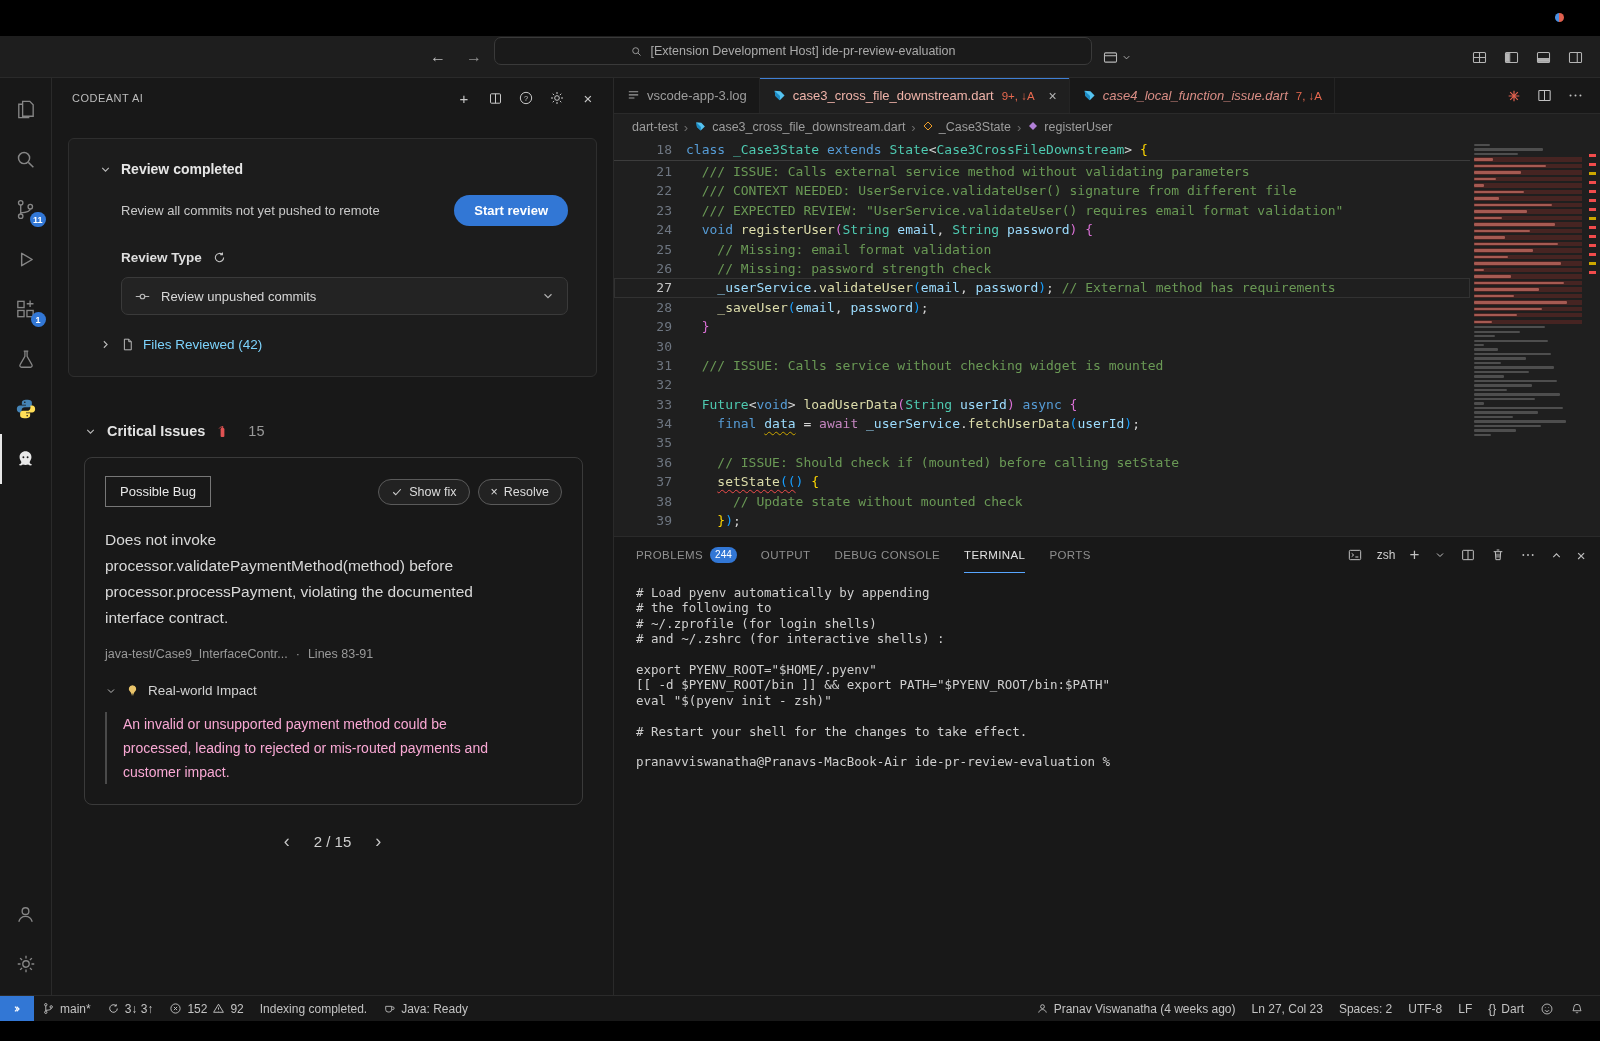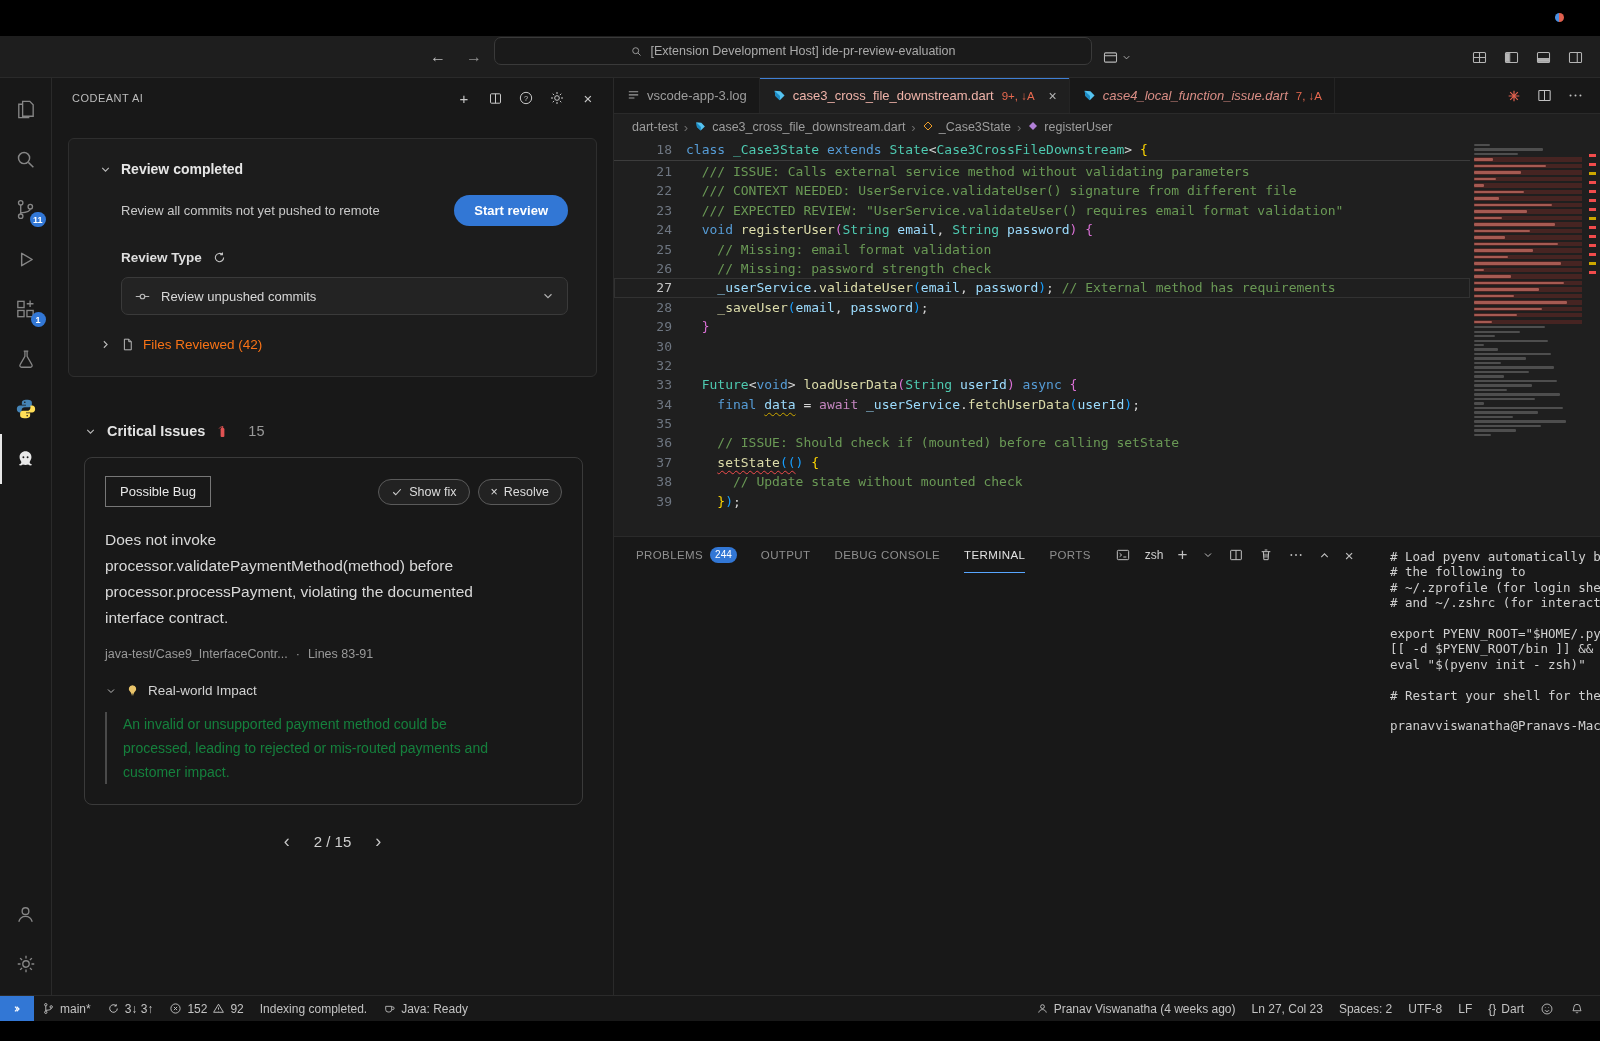--- a/index.html
+++ b/index.html
@@ -37,32 +37,32 @@
 .sb-actions .ico{width:18px;height:18px;display:flex;align-items:center;justify-content:center;font-size:15px}
 .sb-body{flex:1;overflow:hidden}
 .card{margin:20px 16px 0;background:#1c1c1c;border:1px solid #2e2e2e;border-radius:6px;padding:22px 28px 24px 52px}
 .row-h{display:flex;align-items:center;gap:9px;margin-left:-22px;font-size:14px;color:#e6e6e6;font-weight:700}
 .row-commits{display:flex;align-items:center;justify-content:space-between;margin-top:18px}
 .row-commits .txt{font-size:13px;color:#c9c9c9}
 .btn-primary{background:var(--accent);color:#fff;border:none;border-radius:16px;padding:8px 20px;font-size:13px;font-weight:700;font-family:inherit;cursor:pointer}
 .row-type{display:flex;align-items:center;gap:10px;margin-top:24px;font-size:13.5px;color:#dedede;font-weight:600}
 .dropdown{margin-top:12px;height:38px;background:#232323;border:1px solid #3a3a3a;border-radius:7px;display:flex;align-items:center;gap:10px;padding:0 12px;font-size:13px;color:#d8d8d8;cursor:pointer}
 .dropdown .chev{margin-left:auto;color:#b0b0b0}
-.row-files{display:flex;align-items:center;gap:8px;margin:22px 0 0 -22px;font-size:13.5px;color:#f97316}
+.row-files{display:flex;align-items:center;gap:8px;margin:22px 0 0 -22px;font-size:13.5px;color:#7dd3fc}
 .section-h{display:flex;align-items:center;gap:10px;margin:46px 0 0 32px;font-size:14.5px;color:#e3e3e3;font-weight:700}
 .section-h .count{color:#9a9a9a;font-weight:400;margin-left:8px}
 .issue-card{margin:18px 30px 0 32px;border:1px solid #3a3a3a;border-radius:8px;padding:18px 20px 20px}
 .ic-top{display:flex;align-items:center}
 .badge-outline{border:1px solid #777;border-radius:0;padding:7px 14px;font-size:13px;color:#e8e8e8}
 .ic-top .acts{margin-left:auto;display:flex;gap:8px}
 .pill-btn{display:flex;align-items:center;gap:6px;border:1px solid #5a5a5a;border-radius:13px;background:#222;color:#ddd;padding:5px 12px;font-size:12.5px;font-family:inherit;cursor:pointer}
 .ic-desc{margin-top:20px;font-size:15.5px;line-height:26px;color:#d8d8d8;max-width:412px}
 .ic-meta{margin-top:16px;font-size:12.5px;color:#9a9a9a;display:flex;gap:8px;align-items:center}
 .ic-impact{display:flex;align-items:center;gap:8px;margin-top:22px;font-size:13.5px;color:#d2d2d2}
-.ic-quote{margin-top:14px;border-left:2px solid #4a4a4a;padding-left:16px;font-size:14px;line-height:24px;color:#15803d;max-width:402px}
+.ic-quote{margin-top:14px;border-left:2px solid #4a4a4a;padding-left:16px;font-size:14px;line-height:24px;color:#f9a8d4;max-width:402px}
 .ic-footer{margin-top:24px;display:flex;align-items:center}
 .thumb-btn{width:36px;height:26px;border:1px solid #4a4a4a;border-radius:13px;background:transparent;color:#ccc;display:flex;align-items:center;justify-content:center;cursor:pointer;margin-right:8px}
 .ic-footer .prompt{margin-left:auto}
 .pagination{display:flex;align-items:center;justify-content:center;gap:24px;margin-top:26px;font-size:15px;color:#cfcfcf}
 .pg-arrow{cursor:pointer;font-size:18px;color:#c5c5c5}
 
 
 .editor-col{flex:1;display:flex;flex-direction:column;min-width:0}
 .tabbar{height:36px;flex:none;background:var(--bg1);display:flex;align-items:stretch;border-bottom:1px solid var(--border)}
 .tab{display:flex;align-items:center;gap:6px;padding:0 12px;border-right:1px solid #242424;font-size:13px;color:#9d9d9d;cursor:pointer;background:var(--bg1)}
@@ -95,21 +95,21 @@
 .tok-vw{color:#9cdcfe;text-decoration:underline wavy #cca700 1px;text-underline-offset:3px}
 .minimap{position:absolute;top:4px;bottom:0;right:18px;width:108px;overflow:hidden}
 .mm-row{height:2.4px;margin-bottom:2.1px;background:#4e4e4e;border-radius:1px}
 .mm-band{background:rgba(152,46,40,.32);padding:1px 0;margin-bottom:2.1px}
 .mm-band .mm-row{margin:0;background:#a65a52}
 .overview-ruler{position:absolute;top:0;bottom:0;right:2px;width:10px}
 .rmark{position:absolute;left:1px;width:7px;height:3px;background:#f14c4c}
 .rmark.warn{background:#cca700}
 
 
-.panel{height:459px;flex:none;background:var(--bg1);border-top:1px solid var(--border);display:flex;flex-direction:row}
+.panel{height:459px;flex:none;background:var(--bg1);border-top:1px solid var(--border);display:flex;flex-direction:column}
 .panel-tabs{height:36px;flex:none;display:flex;align-items:stretch;padding:0 14px 0 22px;font-size:11.5px;letter-spacing:.4px;color:#8f8f8f}
 .ptab{display:flex;align-items:center;gap:7px;margin-right:24px;cursor:pointer;border-bottom:1px solid transparent}
 .ptab.active{color:#e2e2e2;border-bottom-color:#58a6ff}
 .pbadge{background:var(--accent);color:#fff;border-radius:9px;min-width:17px;height:16px;display:flex;align-items:center;justify-content:center;font-size:10px;padding:0 5px;letter-spacing:0}
 .panel-actions{margin-left:auto;display:flex;align-items:center;gap:14px;color:#c0c0c0}
 .shell-label{font-size:12px;letter-spacing:0;color:#cfcfcf}
 .terminal{flex:1;padding:12px 0 0 22px;font-family:"DejaVu Sans Mono",monospace;font-size:12.5px;line-height:15.4px;color:#cfcfcf}
 .terminal pre{font:inherit;white-space:pre}
 
 
@@ -530,20 +530,21 @@
             <div class="code-line"><span class="ln">21</span><span class="lt"><span class="tok-c">  /// ISSUE: Calls external service method without validating parameters</span></span></div>
             <div class="code-line"><span class="ln">22</span><span class="lt"><span class="tok-c">  /// CONTEXT NEEDED: UserService.validateUser() signature from different file</span></span></div>
             <div class="code-line"><span class="ln">23</span><span class="lt"><span class="tok-c">  /// EXPECTED REVIEW: "UserService.validateUser() requires email format validation"</span></span></div>
             <div class="code-line"><span class="ln">24</span><span class="lt"><span class="tok-p">  </span><span class="tok-k">void </span><span class="tok-f">registerUser</span><span class="tok-b2">(</span><span class="tok-t">String </span><span class="tok-v">email</span><span class="tok-p">, </span><span class="tok-t">String </span><span class="tok-v">password</span><span class="tok-b2">)</span><span class="tok-p"> </span><span class="tok-b2">{</span></span></div>
             <div class="code-line"><span class="ln">25</span><span class="lt"><span class="tok-c">    // Missing: email format validation</span></span></div>
             <div class="code-line"><span class="ln">26</span><span class="lt"><span class="tok-c">    // Missing: password strength check</span></span></div>
             <div class="code-line current"><span class="ln">27</span><span class="lt"><span class="tok-p">    </span><span class="tok-v">_userService</span><span class="tok-p">.</span><span class="tok-f">validateUser</span><span class="tok-b3">(</span><span class="tok-v">email</span><span class="tok-p">, </span><span class="tok-v">password</span><span class="tok-b3">)</span><span class="tok-p">; </span><span class="tok-c">// External method has requirements</span></span></div>
             <div class="code-line"><span class="ln">28</span><span class="lt"><span class="tok-p">    </span><span class="tok-f">_saveUser</span><span class="tok-b3">(</span><span class="tok-v">email</span><span class="tok-p">, </span><span class="tok-v">password</span><span class="tok-b3">)</span><span class="tok-p">;</span></span></div>
             <div class="code-line"><span class="ln">29</span><span class="lt"><span class="tok-p">  </span><span class="tok-b2">}</span></span></div>
             <div class="code-line"><span class="ln">30</span><span class="lt"></span></div>
+            <div class="code-line"><span class="ln">31</span><span class="lt"><span class="tok-c">  /// ISSUE: Calls service without checking widget is mounted</span></span></div>
             <div class="code-line"><span class="ln">32</span></div>
             <div class="code-line"><span class="ln">33</span><span class="lt"><span class="tok-p">  </span><span class="tok-t">Future</span><span class="tok-p">&lt;</span><span class="tok-k">void</span><span class="tok-p">&gt; </span><span class="tok-f">loadUserData</span><span class="tok-b2">(</span><span class="tok-t">String </span><span class="tok-v">userId</span><span class="tok-b2">) </span><span class="tok-k">async </span><span class="tok-b2">{</span></span></div>
             <div class="code-line"><span class="ln">34</span><span class="lt"><span class="tok-p">    </span><span class="tok-k">final </span><span class="tok-vw">data</span><span class="tok-p"> = </span><span class="tok-kc">await </span><span class="tok-v">_userService</span><span class="tok-p">.</span><span class="tok-f">fetchUserData</span><span class="tok-b3">(</span><span class="tok-v">userId</span><span class="tok-b3">)</span><span class="tok-p">;</span></span></div>
             <div class="code-line"><span class="ln">35</span><span class="lt"></span></div>
             <div class="code-line"><span class="ln">36</span><span class="lt"><span class="tok-c">    // ISSUE: Should check if (mounted) before calling setState</span></span></div>
             <div class="code-line"><span class="ln">37</span><span class="lt"><span class="tok-p">    </span><span class="tok-fe">setState</span><span class="tok-b3e">((</span><span class="tok-b3">)</span><span class="tok-p"> </span><span class="tok-b1">{</span></span></div>
             <div class="code-line"><span class="ln">38</span><span class="lt"><span class="tok-c">      // Update state without mounted check</span></span></div>
             <div class="code-line"><span class="ln">39</span><span class="lt"><span class="tok-p">    </span><span class="tok-b1">}</span><span class="tok-b3">)</span><span class="tok-p">;</span></span></div>
           </div>
         <div class="minimap" id="minimap">

